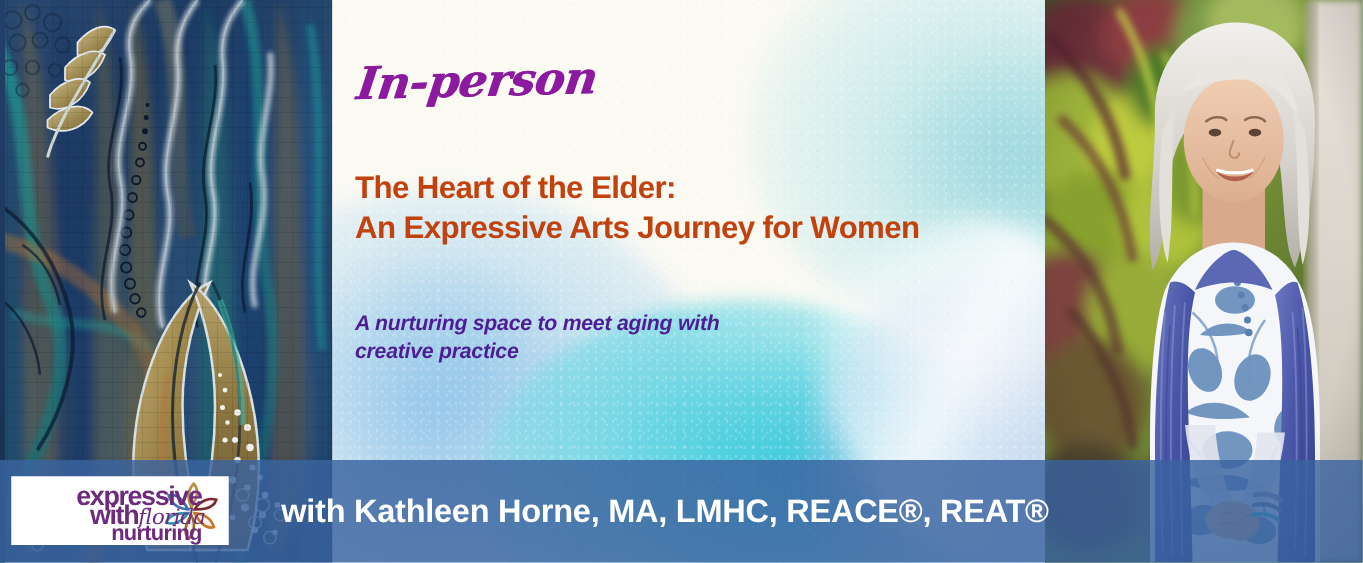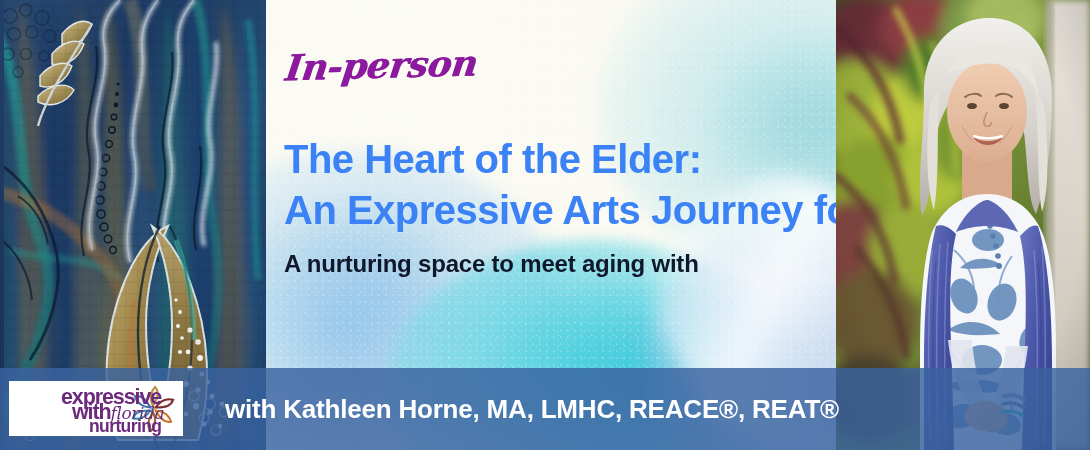--- a/index.html
+++ b/index.html
@@ -104,35 +104,36 @@
     font-style:italic;
     font-weight:700;
     color:#8b1a9e;
     letter-spacing:-0.5px;
     transform:skewX(-9deg) rotate(-1.5deg);
     text-shadow:0.6px 0 0 #8b1a9e;
   }
   .headline {
     position:absolute; left:18px; top:134px;
     width:548px;
-    font-size:40px;
+    font-size:25px;
     font-weight:700;
     line-height:1.28;
-    color:#3b82f6;
+    color:#c2410c;
     letter-spacing:-0.5px;
   }
   .headline .ln { display:block; white-space:nowrap; }
   .subhead {
     position:absolute; left:18px; top:248px;
     width:430px;
-    font-size:24px;
+    font-size:17px;
     font-weight:700;
     line-height:1.32;
-    color:#0f172a;
+    color:#4c1d95;
     letter-spacing:-0.2px;
+    font-style:italic;
   }
   .subhead .ln { display:block; }
 
   
   .photo {
     position:absolute; left:836px; top:0;
     width:254px; height:450px;
     overflow:hidden;
     background:#2e4a22;
   }
@@ -419,20 +420,21 @@
     <div class="center-text">
       <div class="kicker">In-person</div>
 
       <div class="headline">
         <span class="ln">The Heart of the Elder:</span>
         <span class="ln">An Expressive Arts Journey for Women</span>
       </div>
 
       <div class="subhead">
         <span class="ln">A nurturing space to meet aging with</span>
+        <span class="ln">creative practice</span>
       </div>
     </div>
   </div>
 
   <div class="photo">
     <svg viewBox="0 0 254 450" preserveAspectRatio="xMidYMid slice" aria-hidden="true">
       <defs>
         <linearGradient id="pg-bg" x1="0" y1="0" x2="1" y2="1">
           <stop offset="0%" stop-color="#4a5a2a"></stop>
           <stop offset="40%" stop-color="#7e9a3a"></stop>

